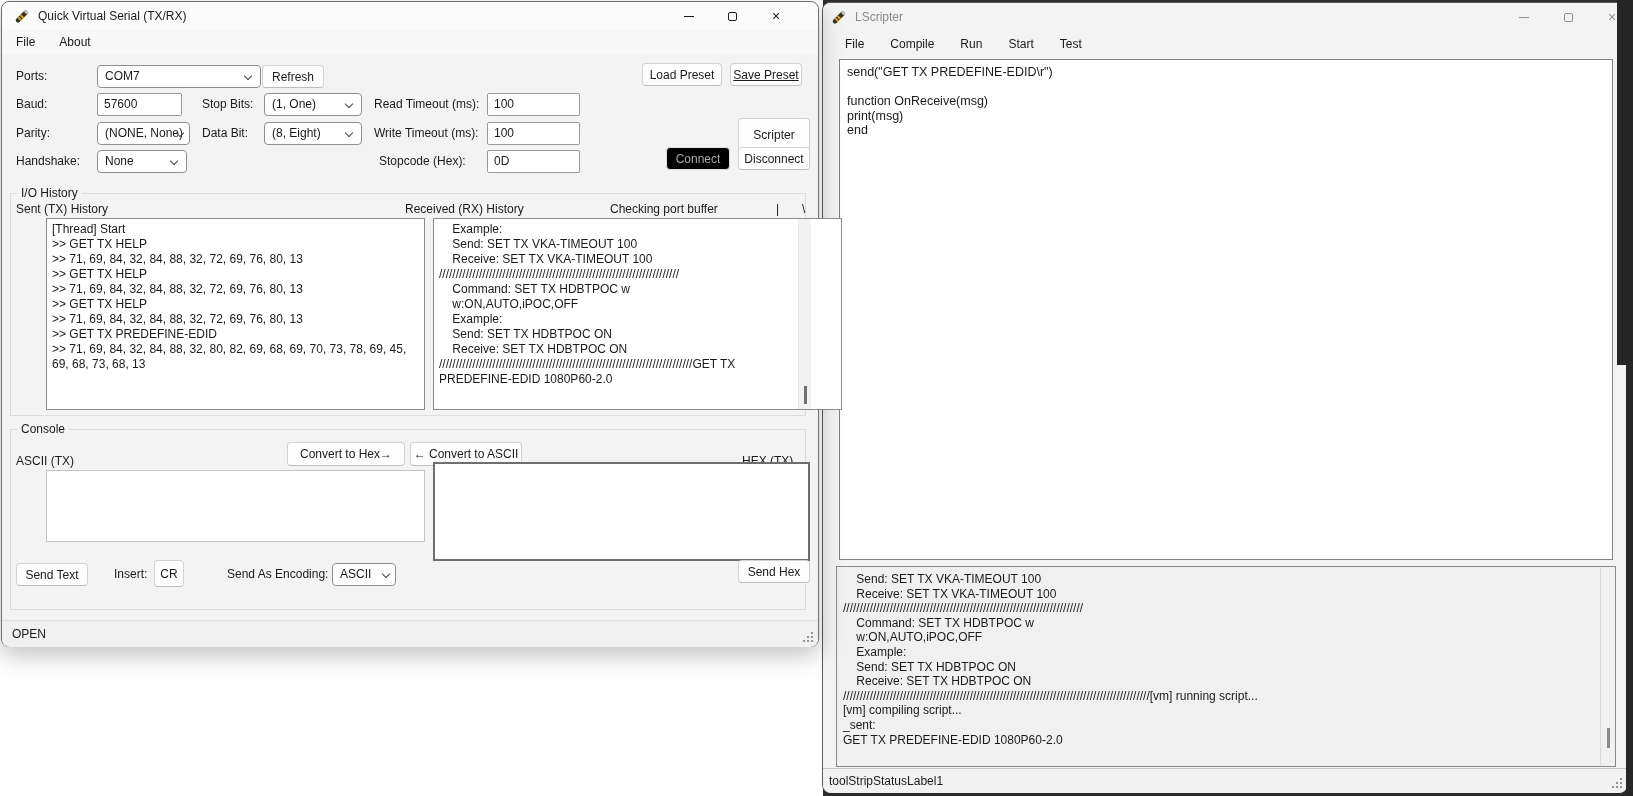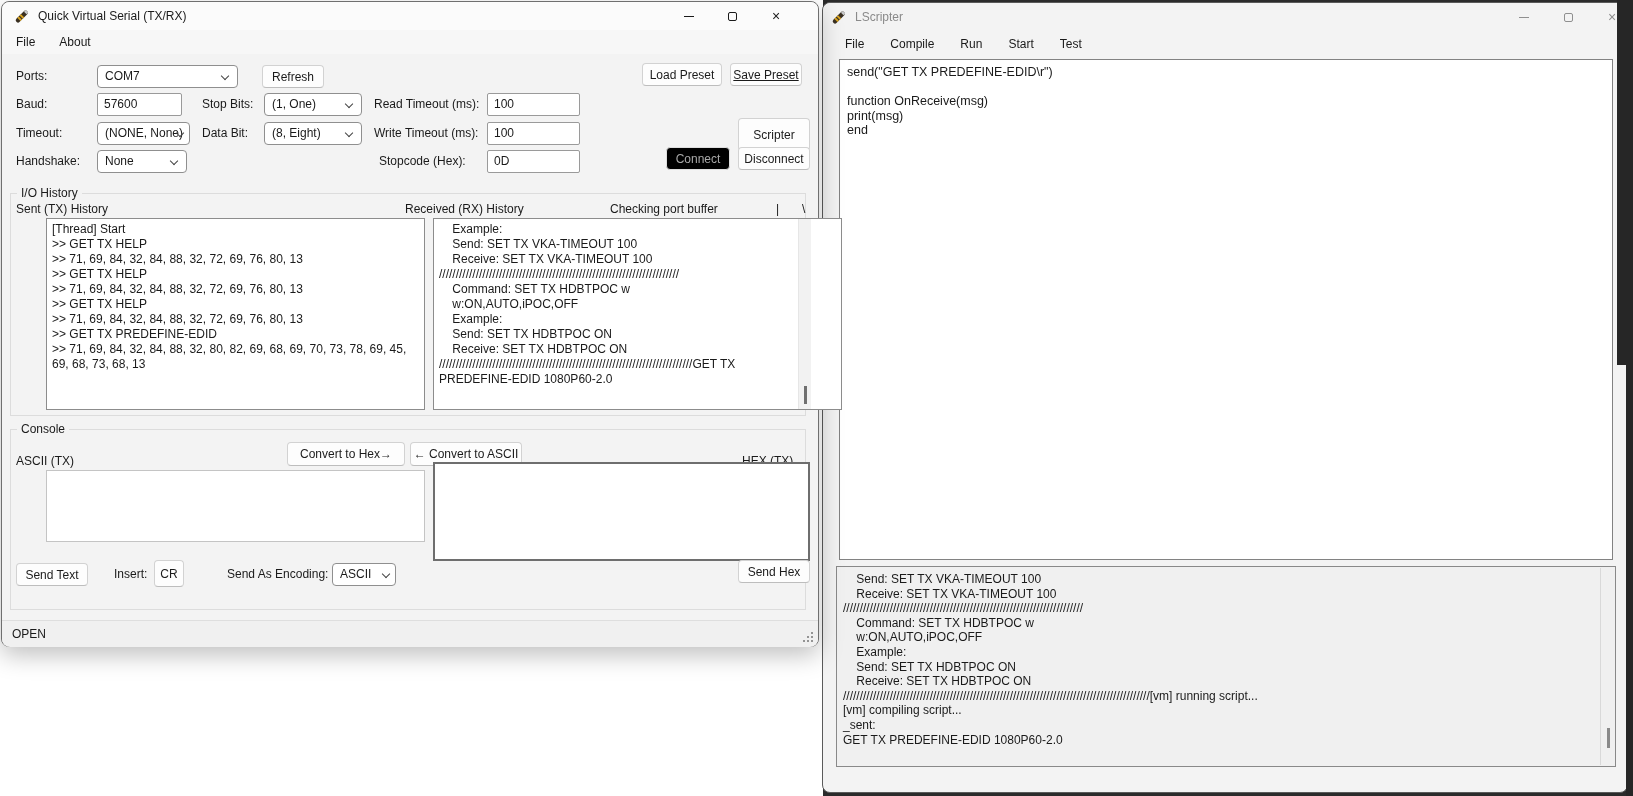--- a/index.html
+++ b/index.html
@@ -96,33 +96,33 @@
       </span>
   </div>
 
   <div class="menubar">
     <span class="menu-item">File</span>
     <span class="menu-item">About</span>
   </div>
 
 
   <span class="lbl" style="left:14px; top:67px;">Ports:</span>
-  <div class="combo" style="left:95px; top:63px; width:141px; height:23px;"><span>COM7</span><span class="chev"></span></div>
+  <div class="combo" style="left:95px; top:63px; width:164px; height:23px;"><span>COM7</span><span class="chev"></span></div>
   <div class="btn" style="left:260px; top:63px; width:62px; height:23px;">Refresh</div>
   <div class="btn" style="left:640px; top:61px; width:80px; height:23px;">Load Preset</div>
   <div class="btn" style="left:728px; top:61px; width:72px; height:23px;text-decoration:underline;">Save Preset</div>
 
   <span class="lbl" style="left:14px; top:95px;">Baud:</span>
   <div class="tbox" style="left:95px; top:91px; width:85px; height:23px;">57600</div>
   <span class="lbl" style="left:200px; top:95px;">Stop Bits:</span>
   <div class="combo" style="left:262px; top:91px; width:98px; height:23px;"><span>(1, One)</span><span class="chev"></span></div>
   <span class="lbl" style="left:372px; top:95px;">Read Timeout (ms):</span>
   <div class="tbox" style="left:485px; top:91px; width:93px; height:23px;">100</div>
 
-  <span class="lbl" style="left:14px; top:124px;">Timeout:</span>
+  <span class="lbl" style="left:14px; top:124px;">Parity:</span>
   <div class="combo" style="left:95px; top:120px; width:93px; height:23px; padding-right:18px;"><span>(NONE, None)</span><span class="chev" style="right:6px;"></span></div>
   <span class="lbl" style="left:200px; top:124px;">Data Bit:</span>
   <div class="combo" style="left:262px; top:120px; width:98px; height:23px;"><span>(8, Eight)</span><span class="chev"></span></div>
   <span class="lbl" style="left:372px; top:124px;">Write Timeout (ms):</span>
   <div class="tbox" style="left:485px; top:120px; width:93px; height:23px;">100</div>
   <div class="btn" style="left:736px; top:116px; width:72px; height:33px;">Scripter</div>
 
   <span class="lbl" style="left:14px; top:152px;">Handshake:</span>
   <div class="combo" style="left:95px; top:148px; width:90px; height:23px;"><span>None</span><span class="chev"></span></div>
   <span class="lbl" style="left:377px; top:152px;">Stopcode (Hex):</span>
@@ -237,13 +237,17 @@
     Send: SET TX HDBTPOC ON
     Receive: SET TX HDBTPOC ON
 ////////////////////////////////////////////////////////////////////////////////////////////[vm] running script...
 [vm] compiling script...
 _sent:
 GET TX PREDEFINE-EDID 1080P60-2.0</div>
   <div class="out-scroll" style="position:absolute; left:777px; top:565px; height:197px;">
       <span class="out-thumb"></span>
     </div>
 
+  <div class="statusbar-right">
+    <span class="stxt">toolStripStatusLabel1</span>
+    <span class="grip" style="right:2px; bottom:2px;"></span>
+  </div>
 </div>
 
 </body></html>

